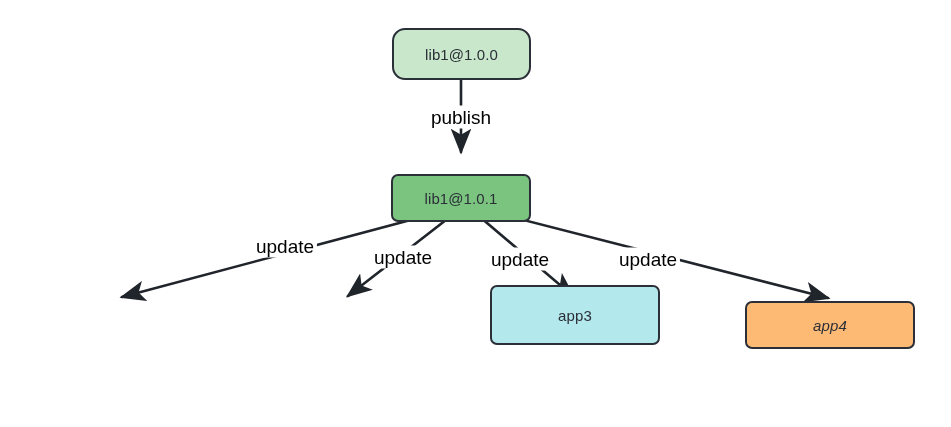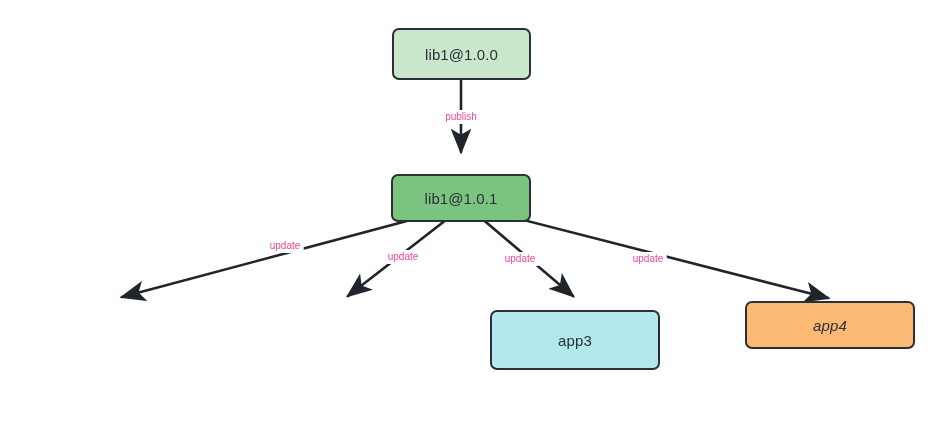--- a/index.html
+++ b/index.html
@@ -32,33 +32,34 @@
     display: flex;
     align-items: center;
     justify-content: center;
     font-size: 15px;
     color: #2b2f38;
     letter-spacing: 0.1px;
     z-index: 3;
   }
   .node-lib-old {
     background: #c9e7ca;
+    border-radius: 13px;
   }
   .node-lib-new {
     background: #7ac47f;
   }
   .node-app {
     background: #b3e8ec;
   }
   .edge-label {
     position: absolute;
     transform: translate(-50%, -50%);
     background: #ffffff;
-    color: #ec4899;
-    font-size: 10px;
+    color: #000000;
+    font-size: 19px;
     line-height: 1;
     padding: 2px 3px;
     white-space: nowrap;
     z-index: 4;
   }
   .watermark {
     position: absolute;
     right: 18px;
     bottom: 18px;
     font-size: 12px;
@@ -91,21 +92,21 @@
   <div class="node node-lib-old" style="left: 392px; top: 28px; width: 139px; height: 52px; background: rgb(201, 231, 202); border-color: rgb(43, 47, 56);">
     <span>lib1@1.0.0</span>
   </div>
 
   <div class="node node-lib-new" style="left: 391px; top: 157px; width: 140px; height: 48px; background: rgb(122, 196, 127); border-color: rgb(43, 47, 56); margin-top: 17px;">
     <span>lib1@1.0.1</span>
   </div>
 
 
 
-  <div class="node node-app" style="left: 490px; top: 310px; width: 170px; height: 60px; background: rgb(179, 232, 236); border-color: rgb(43, 47, 56);">
+  <div class="node node-app" style="left: 490px; top: 285px; width: 170px; height: 60px; background: rgb(179, 232, 236); border-color: rgb(43, 47, 56);">
     <span>app3</span>
   </div>
 
   <div class="node node-app" style="left: 745px; top: 301px; width: 170px; height: 48px; background: #fdba74; border-color: rgb(43, 47, 56); font-style: italic;">
     <span>app4</span>
   </div>
 
   <div class="edge-label" style="left: 461px; top: 117px;">publish</div>
   <div class="edge-label" style="left: 285px; top: 246px;">update</div>
   <div class="edge-label" style="left: 403px; top: 257px;">update</div>

